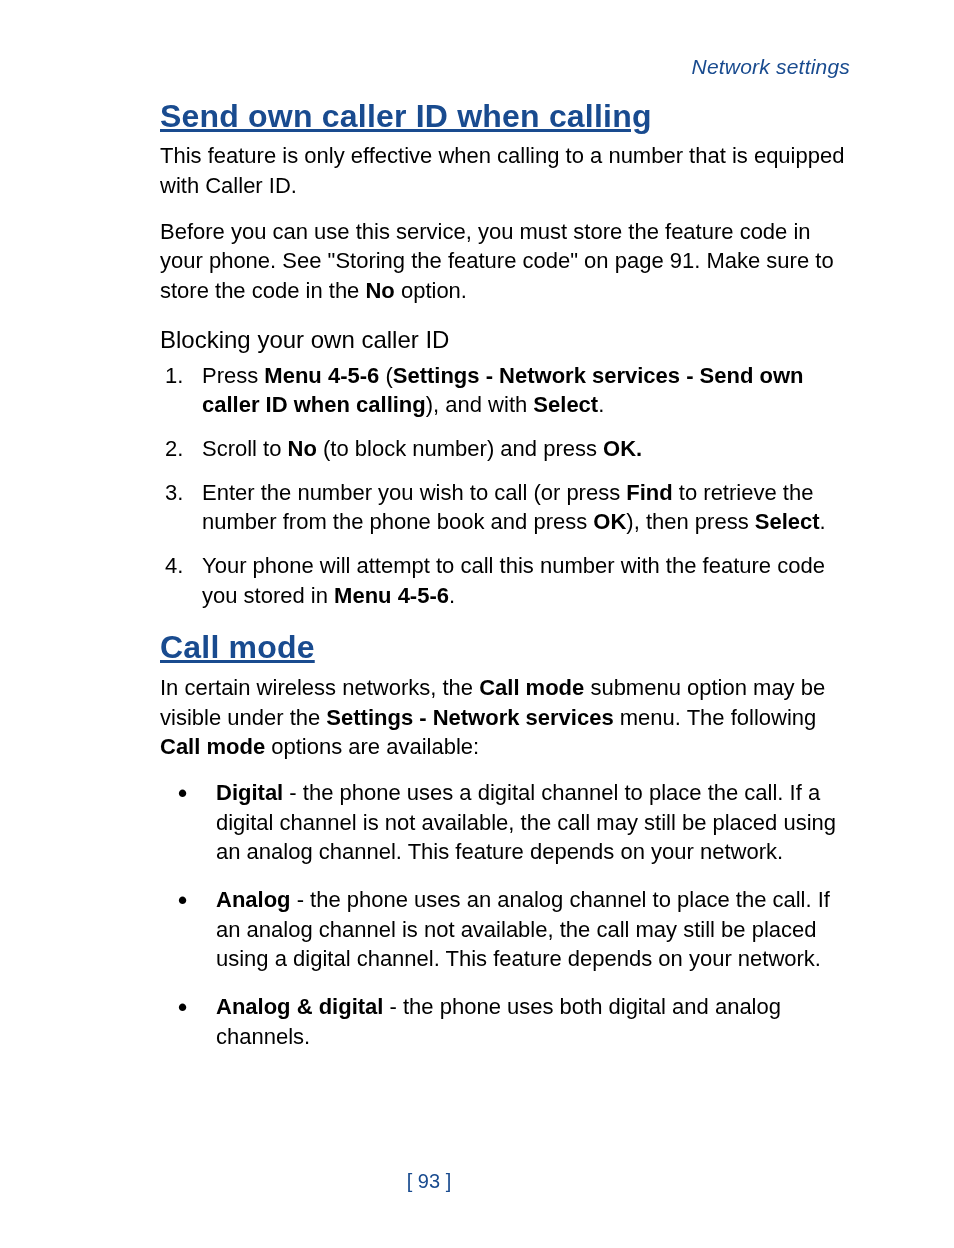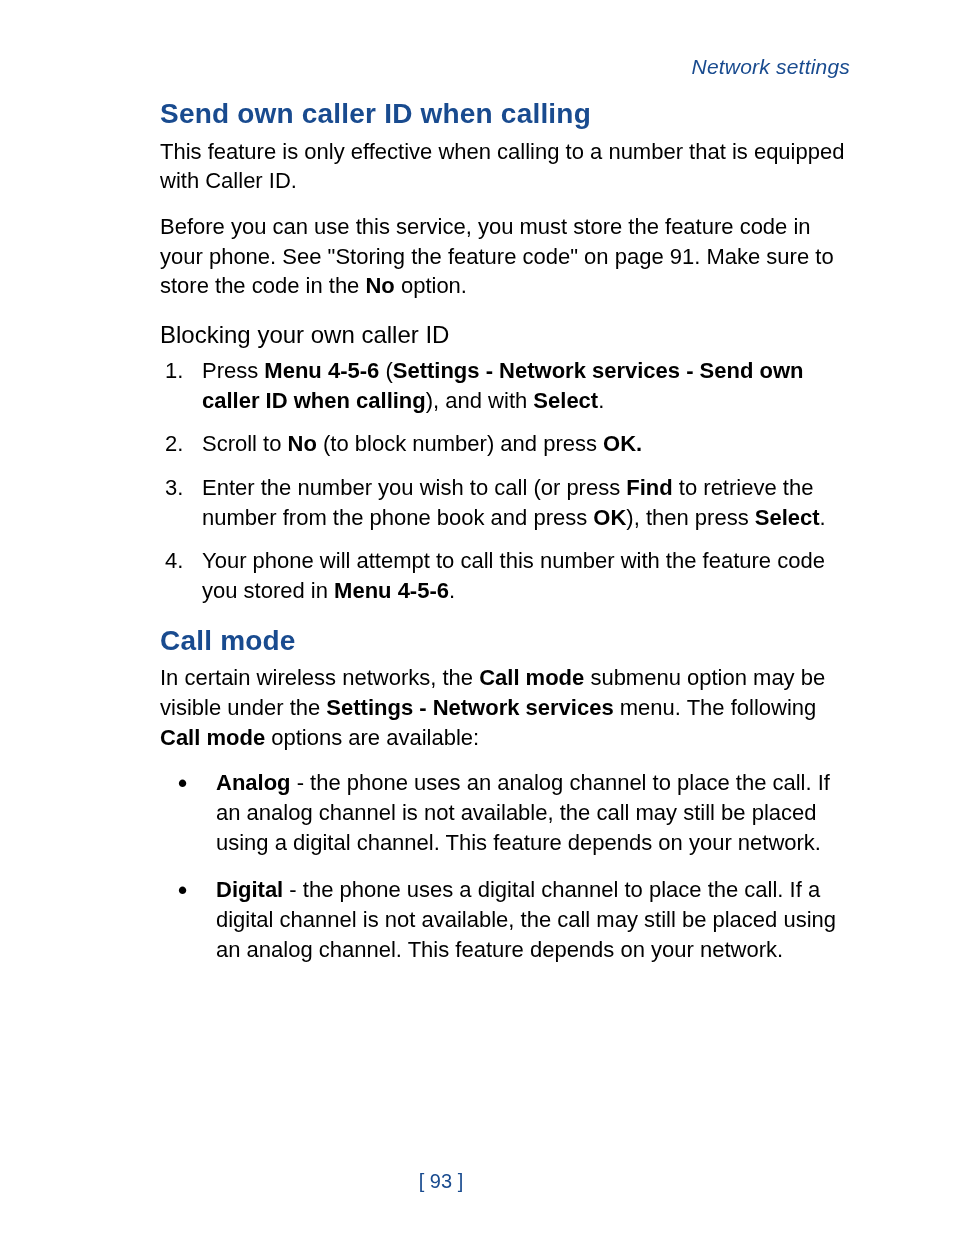--- a/index.html
+++ b/index.html
@@ -20,25 +20,26 @@
   .header-label {
     text-align: right;
     font-style: italic;
     color: #194b8f;
     font-size: 21px;
     margin-bottom: 18px;
     letter-spacing: 0.2px;
   }
   h1.section {
     color: #194b8f;
-    font-size: 28px;
+    font-size: 32px;
     font-weight: 700;
     margin: 0 0 6px 0;
     line-height: 1.2;
     letter-spacing: 0.2px;
+    text-decoration: underline;
   }
   h2.subsection {
     color: #000000;
     font-size: 24px;
     font-weight: 400;
     margin: 20px 0 6px 0;
     line-height: 1.2;
   }
   p.body {
     font-size: 22px;
@@ -89,21 +90,20 @@
   }
   b { font-weight: 700; }
   .page-number {
     position: absolute;
     bottom: 55px;
     left: 0;
     width: 858px;
     text-align: center;
     color: #194b8f;
     font-size: 20px;
-    margin-left: 12px;
   }
 </style>
 </head>
 <body>
 
 <div class="page">
 
   <div class="header-label">Network settings</div>
 
   <h1 class="section">Send own caller ID when calling</h1>
@@ -131,22 +131,25 @@
   </ol>
 
   <h1 class="section">Call mode</h1>
 
   <p class="body">
     <span>In certain wireless networks, the </span><b>Call mode</b><span> submenu option may be visible under the </span><b>Settings - Network services</b><span> menu. The following </span><b>Call mode</b><span> options are available:</span>
   </p>
 
   <ul class="bullets">
     <li>
+      <b>Digital</b><span> - the phone uses a digital channel to place the call. If a digital channel is not available, the call may still be placed using an analog channel. This feature depends on your network.</span>
+    </li>
+    <li>
       <b>Analog</b><span> - the phone uses an analog channel to place the call. If an analog channel is not available, the call may still be placed using a digital channel. This feature depends on your network.</span>
     </li>
     <li>
-      <b>Digital</b><span> - the phone uses a digital channel to place the call. If a digital channel is not available, the call may still be placed using an analog channel. This feature depends on your network.</span>
+      <b>Analog &amp; digital</b><span> - the phone uses both digital and analog channels.</span>
     </li>
   </ul>
 
 </div>
 
 <div class="page-number">[ 93 ]</div>
 
 </body></html>

